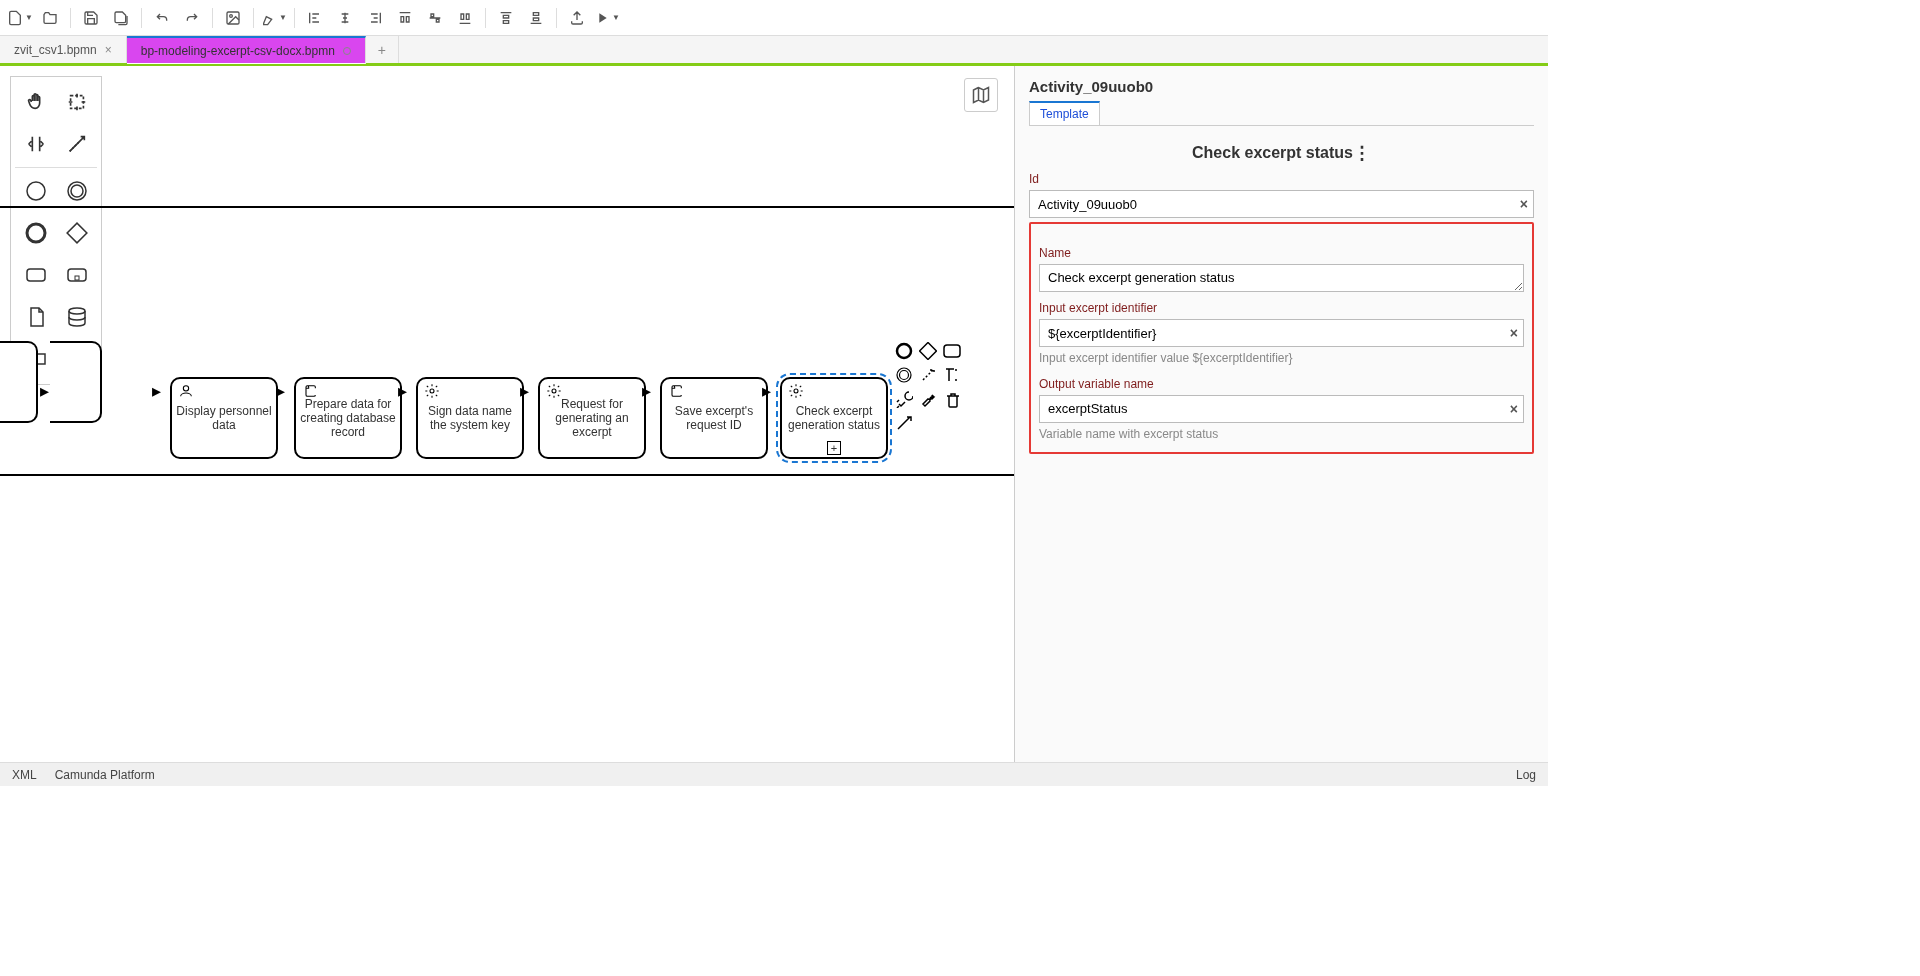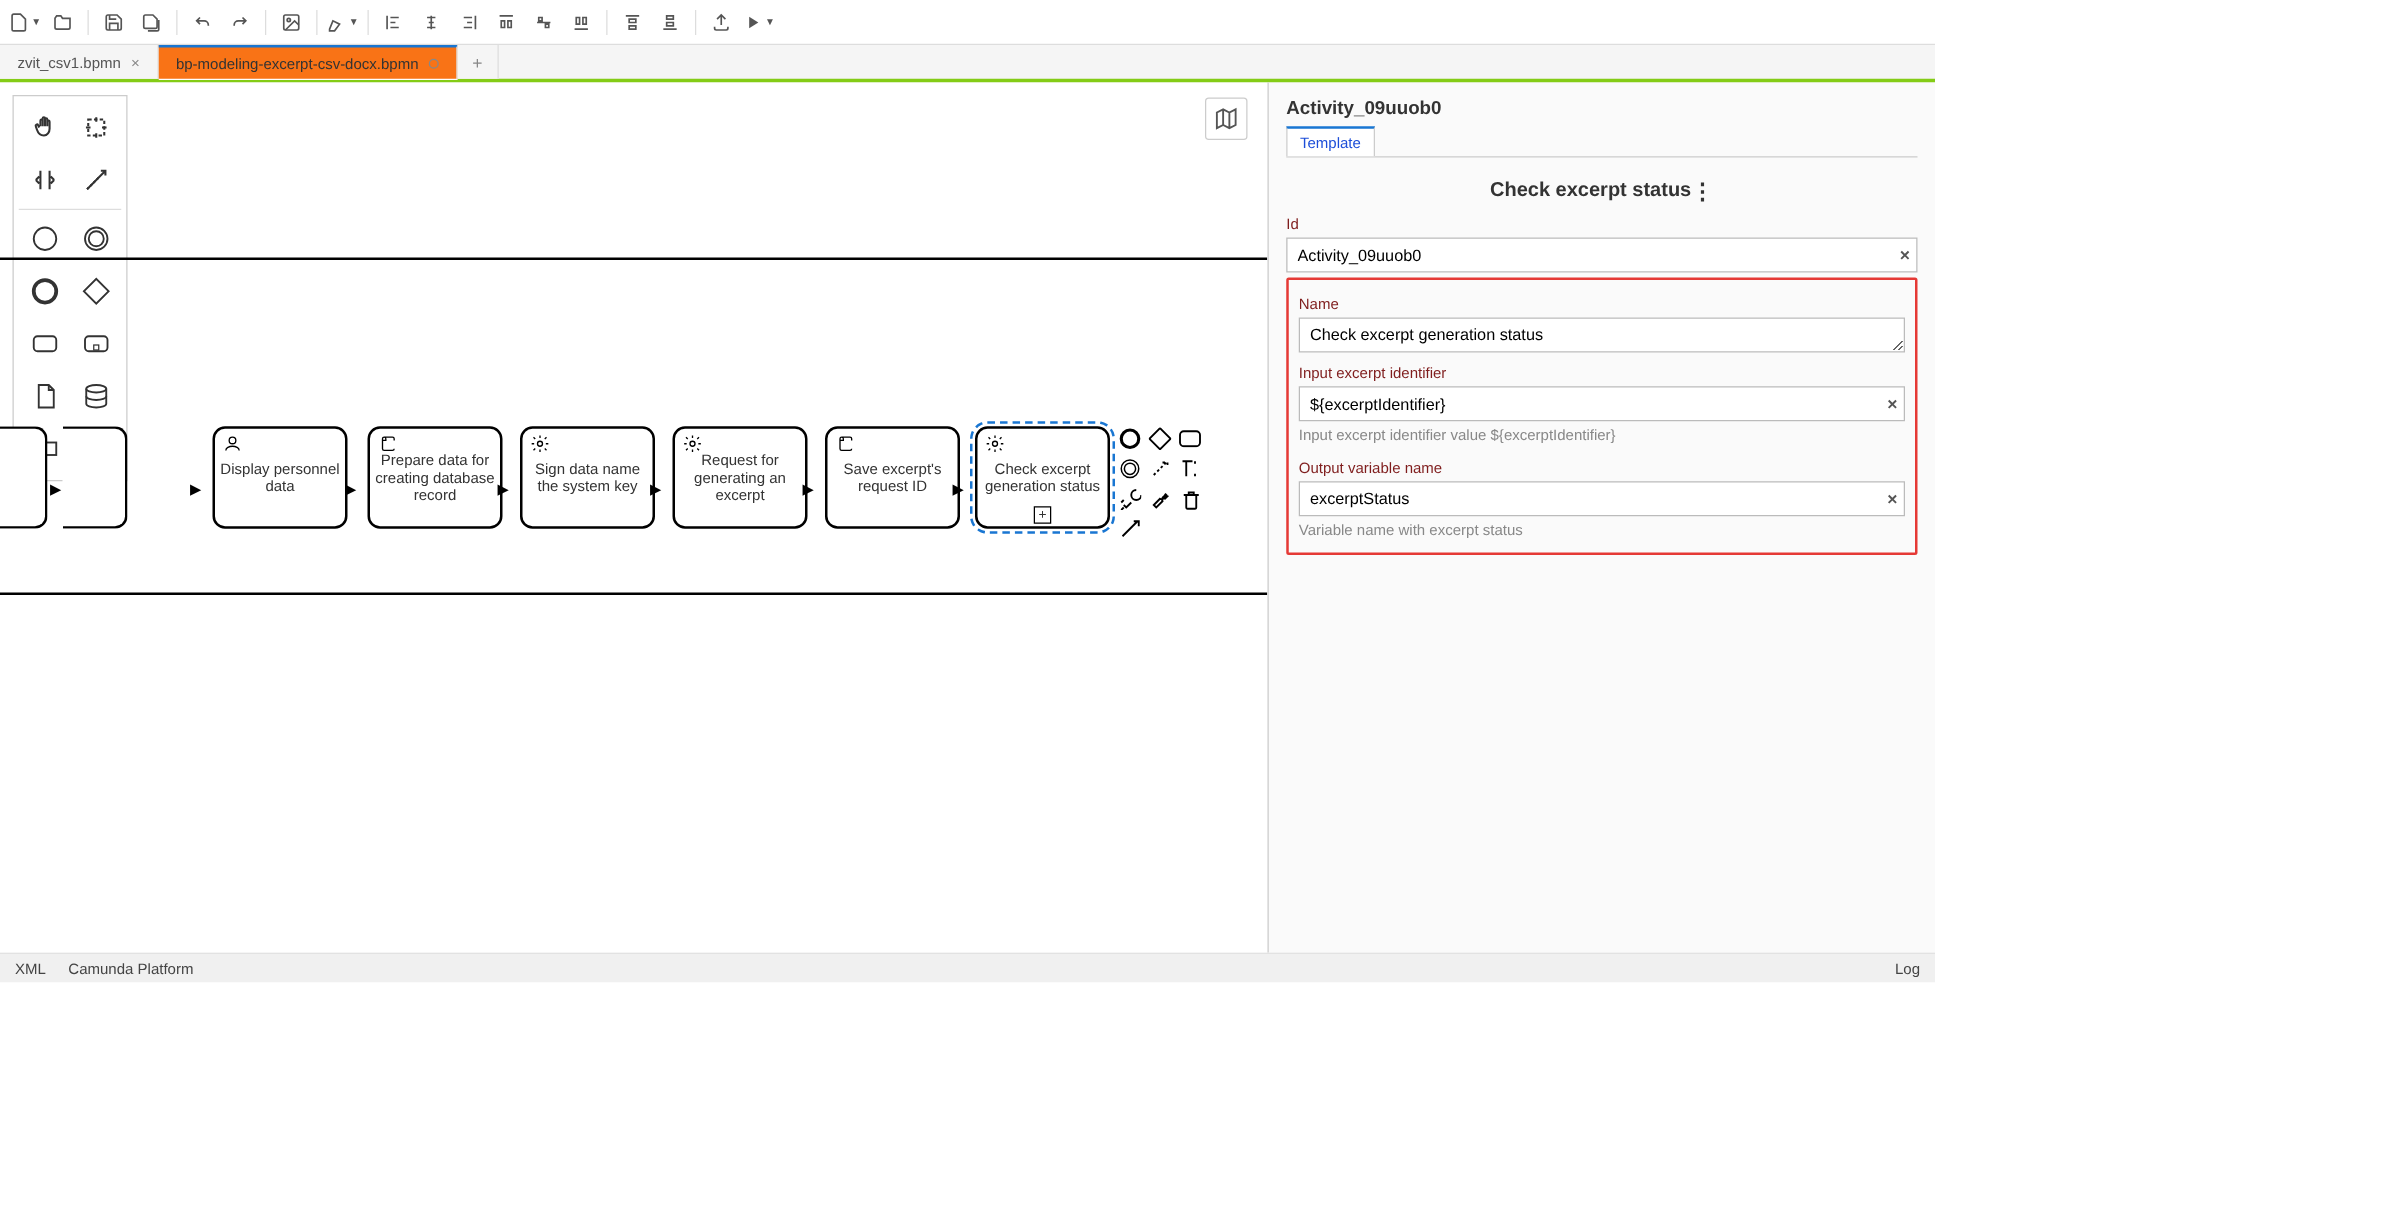--- a/index.html
+++ b/index.html
@@ -8,21 +8,21 @@
 
 .toolbar { display: flex; align-items: center; height: 36px; padding: 0 6px; border-bottom: 1px solid #ddd; gap: 2px; }
 .toolbar .tb-btn { width: 28px; height: 28px; display: flex; align-items: center; justify-content: center; cursor: pointer; color: #555; }
 .toolbar .tb-sep { width: 1px; height: 20px; background: #ddd; margin: 0 4px; }
 .toolbar .tb-btn svg { width: 16px; height: 16px; }
 .toolbar .caret { font-size: 8px; margin-left: 2px; color: #555; }
 
 
 .tabs { display: flex; height: 30px; align-items: stretch; border-bottom: 3px solid #84cc16; background: #f5f5f5; }
 .tab { display: flex; align-items: center; padding: 0 14px; font-size: 12px; color: #555; border-right: 1px solid #ddd; cursor: pointer; background: #f5f5f5; }
-.tab.active { background: #f97316; border-top: 2px solid #1976d2; color: #333; border-bottom: 1px solid #fff; margin-bottom: -1px; }
+.tab.active { background: #d946ef; border-top: 2px solid #1976d2; color: #333; border-bottom: 1px solid #fff; margin-bottom: -1px; }
 .tab .close { margin-left: 8px; font-size: 12px; color: #888; }
 .tab .dirty { margin-left: 8px; width: 8px; height: 8px; border: 1px solid #888; border-radius: 50%; }
 .tab.add { padding: 0 12px; font-size: 14px; color: #888; }
 
 
 .main { display: flex; height: calc(100% - 36px - 30px - 24px); }
 .canvas-area { flex: 1; position: relative; background: #fff; overflow: hidden; }
 .properties-area { width: 534px; border-left: 1px solid #ccc; background: #fafafa; position: relative; }
 
 
@@ -33,21 +33,21 @@
 
 
 .minimap-btn { position: absolute; top: 12px; right: 16px; width: 34px; height: 34px; border: 1px solid #ccc; border-radius: 3px; display: flex; align-items: center; justify-content: center; cursor: pointer; background: #fff; }
 
 .diagram { position: absolute; top: 140px; left: 0; right: 0; }
 .pool-line-top { position: absolute; top: 0; left: 0; right: 0; height: 2px; background: #000; }
 .pool-line-bot { position: absolute; top: 268px; left: 0; right: 0; height: 2px; background: #000; }
 
 .props-tab-vert { position: absolute; right: 534px; top: 300px; transform: rotate(-90deg); transform-origin: right top; background: #fff; border: 1px solid #ccc; border-bottom: none; padding: 4px 10px; font-size: 12px; color: #333; }
 
-.task { position: absolute; width: 108px; height: 82px; border: 2px solid #000; border-radius: 10px; background: #fff; display: flex; align-items: center; justify-content: flex-end; text-align: center; font-size: 12px; padding: 4px; }
+.task { position: absolute; width: 108px; height: 82px; border: 2px solid #000; border-radius: 10px; background: #fff; display: flex; align-items: center; justify-content: flex-end; text-align: center; font-size: 12px; padding: 4px; margin-top: 36px; }
 .task .marker { position: absolute; top: 4px; left: 6px; font-size: 14px; }
 .task.selected { outline: 2px dashed #1976d2; outline-offset: 2px; }
 .sub-marker { position: absolute; bottom: 2px; left: 50%; transform: translateX(-50%); width: 14px; height: 14px; border: 1.5px solid #000; display:flex; align-items:center; justify-content:center; font-size:11px; line-height:1; }
 
 .arrow { position: absolute; top: 174px; font-size: 18px; color: #000; }
 
 .frag-task { position: absolute; width: 44px; height: 82px; border: 2px solid #000; border-left: none; border-radius: 0 10px 10px 0; background: #fff; }
 
 .context-pad { position: absolute; display: grid; grid-template-columns: repeat(3, 20px); gap: 4px; }
 .context-pad span { width: 20px; height: 20px; display: flex; align-items: center; justify-content: center; font-size: 14px; cursor: pointer; }
@@ -58,21 +58,21 @@
 .prop-tabs { display: flex; border-bottom: 1px solid #ccc; }
 .prop-tab { padding: 4px 10px; font-size: 12px; border: 1px solid #ccc; border-bottom: none; background: #fff; color: #1d4ed8; cursor: pointer; border-top: 2px solid #1976d2; }
 .prop-body { padding: 10px 14px; }
 .section-title { font-weight: bold; font-size: 16px; margin: 6px 0 8px 0; display: flex; justify-content: center; align-items: center; }
 .section-title .dots { font-size: 18px; cursor: pointer; }
 .field-label { font-size: 12px; color: #7f1d1d; margin: 6px 0 4px 0; }
 .field-input { width: 100%; height: 28px; border: 1px solid #bbb; padding: 0 24px 0 8px; font-size: 13px; background: #fff; position: relative; }
 .field-wrap { position: relative; }
 .field-wrap .clear { position: absolute; right: 6px; top: 50%; transform: translateY(-50%); font-size: 14px; color: #555; cursor: pointer; font-weight: bold; }
 .field-hint { font-size: 12px; color: #888; margin-top: 4px; line-height: 1.3; }
-.highlight-box { border: 2px solid #e53935; border-radius: 2px; padding: 6px 8px 10px 8px; margin-top: 4px; }
+.highlight-box { border: 2px solid #e53935; border-radius: 2px; padding: 16px 8px 10px 8px; margin-top: 4px; }
 textarea.field-input { height: 28px; resize: both; font-family: inherit; padding-top: 5px; }
 
 
 .statusbar { height: 24px; display: flex; align-items: center; justify-content: space-between; padding: 0 12px; font-size: 12px; color: #444; background: #f0f0f0; border-top: 1px solid #ddd; }
 .statusbar .left { display: flex; gap: 18px; }
 </style>
 </head>
 <body>
 
 <div class="toolbar">

